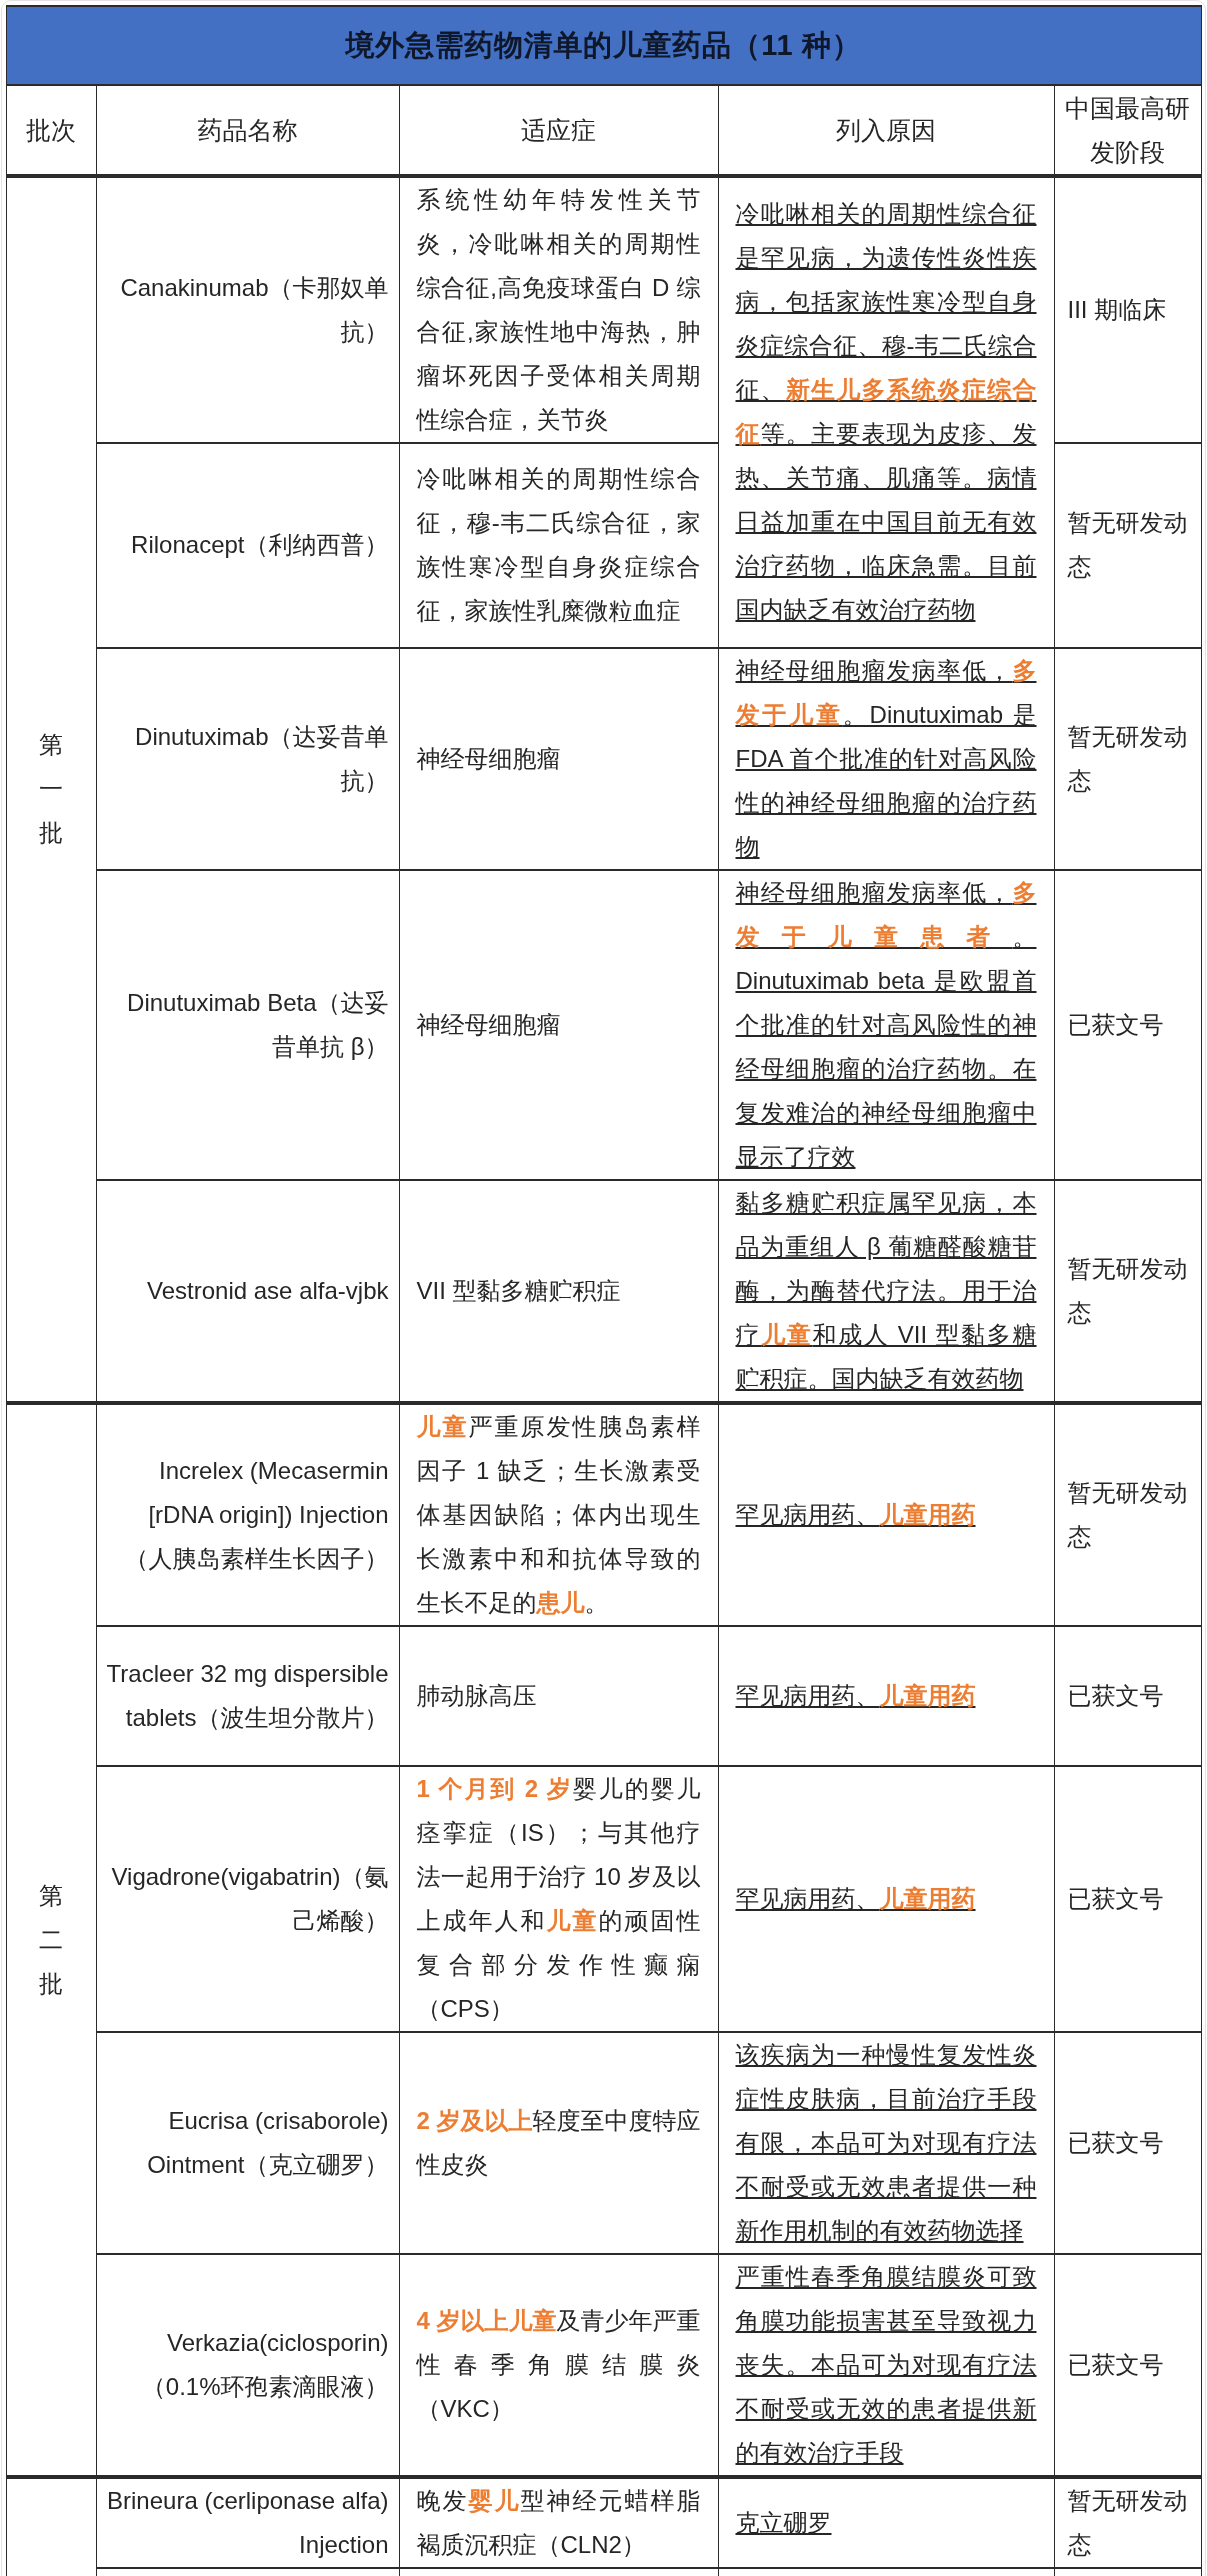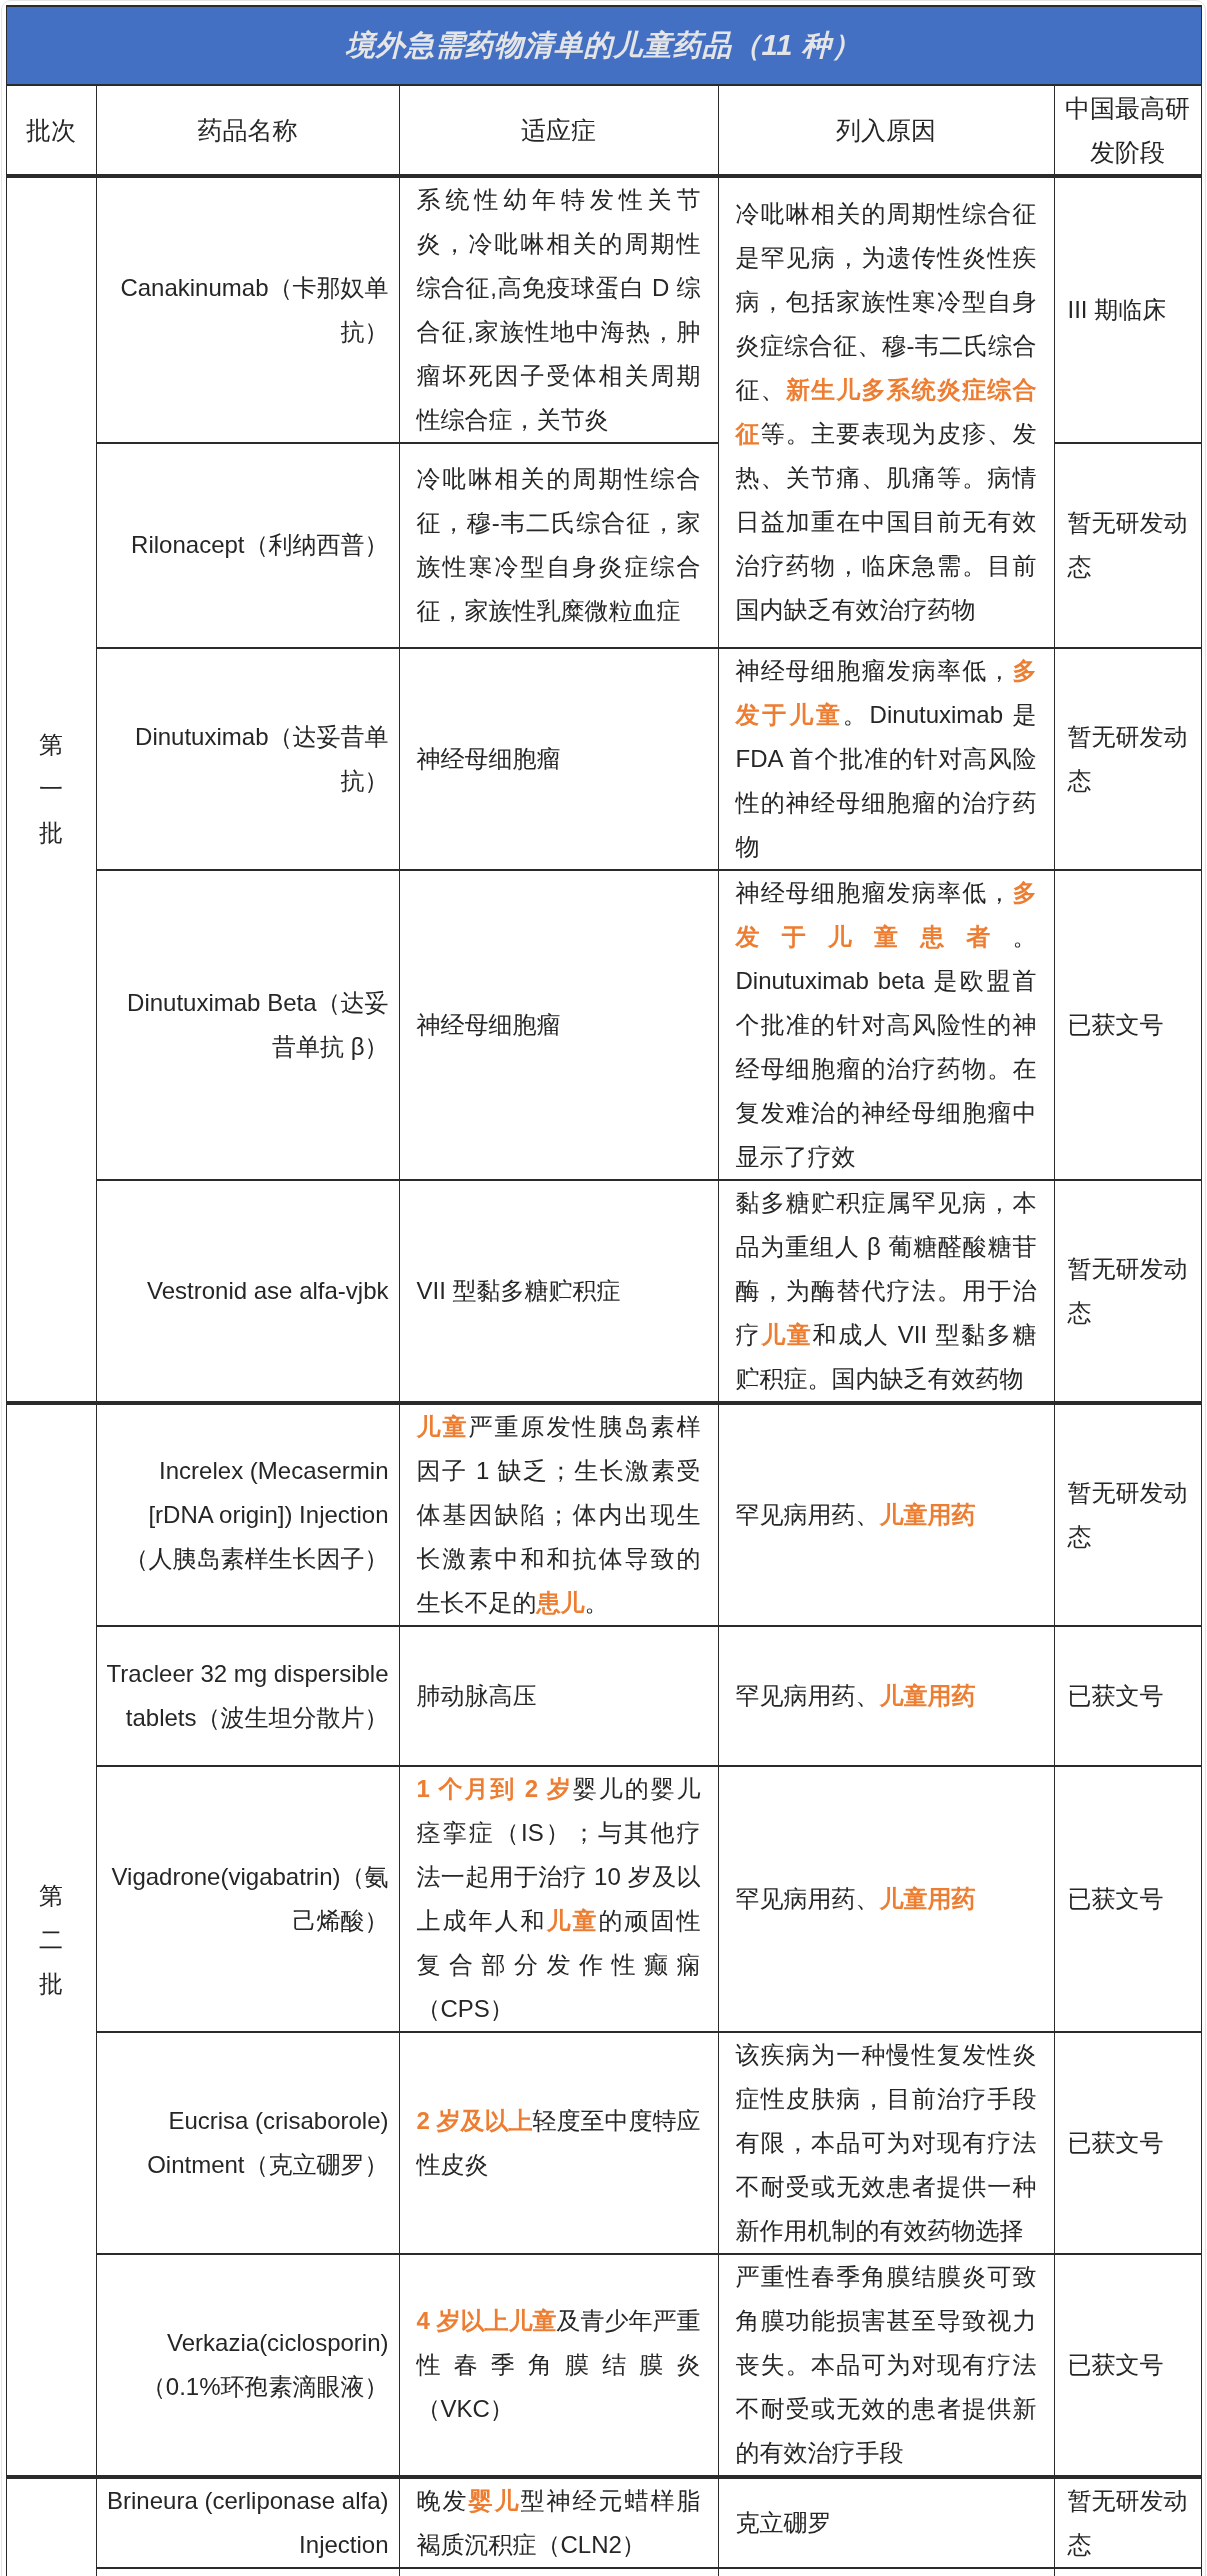--- a/index.html
+++ b/index.html
@@ -2,30 +2,30 @@
 <html style="font-size:11.4px"><head>
 <meta charset="utf-8">
 <style>
   html,body{margin:0;padding:0;background:#ffffff;}
   body{font-family:"Liberation Sans","DejaVu Sans",sans-serif;color:#262626;}
   .page{width:1196px;margin:0 auto;padding:3.6px;border:1.4px solid #e3e3e3;border-radius:10px;background:#fff;}
   table{border-collapse:collapse;width:100%;table-layout:fixed;}
   td,th{border:1.4px solid #2b2b2b;border-top-width:2.1px;border-bottom-width:2.1px;
         vertical-align:middle;font-size:24px;line-height:44px;font-weight:400;
         word-break:break-word;}
-  tr.title-row td{background:#4470C4;color:#e5e5e5;font-size:29px;font-weight:700;
-        text-align:center;letter-spacing:0.7px;font-style:italic;}
+  tr.title-row td{background:#4470C4;color:#0f172a;font-size:29px;font-weight:700;
+        text-align:center;letter-spacing:0.7px;}
   tr.header-row th{font-size:25px;font-weight:400;text-align:center;padding:0 5.7px;
         border-bottom-width:4.3px;}
   tr.batch-start td{border-top-width:4.3px;}
   td.batch{text-align:center;padding:0;}
   .batch-label{width:27px;margin:8px auto;word-break:break-all;line-height:44px;text-align:center;}
   td.name{text-align:right;padding:0 10px;}
   td.ind{text-align:justify;text-align-last:left;padding:0 17px;}
-  td.reason{text-align:justify;text-align-last:left;padding:0 17px;}
+  td.reason{text-align:justify;text-align-last:left;padding:0 17px;text-decoration:underline;}
   td.stage{padding:0 13px;}
   .hl{color:#ED7D31;font-weight:700;}
 </style>
 </head>
 <body>
 
 <div class="page">
   <table>
     <colgroup>
       <col style="width:90px">

